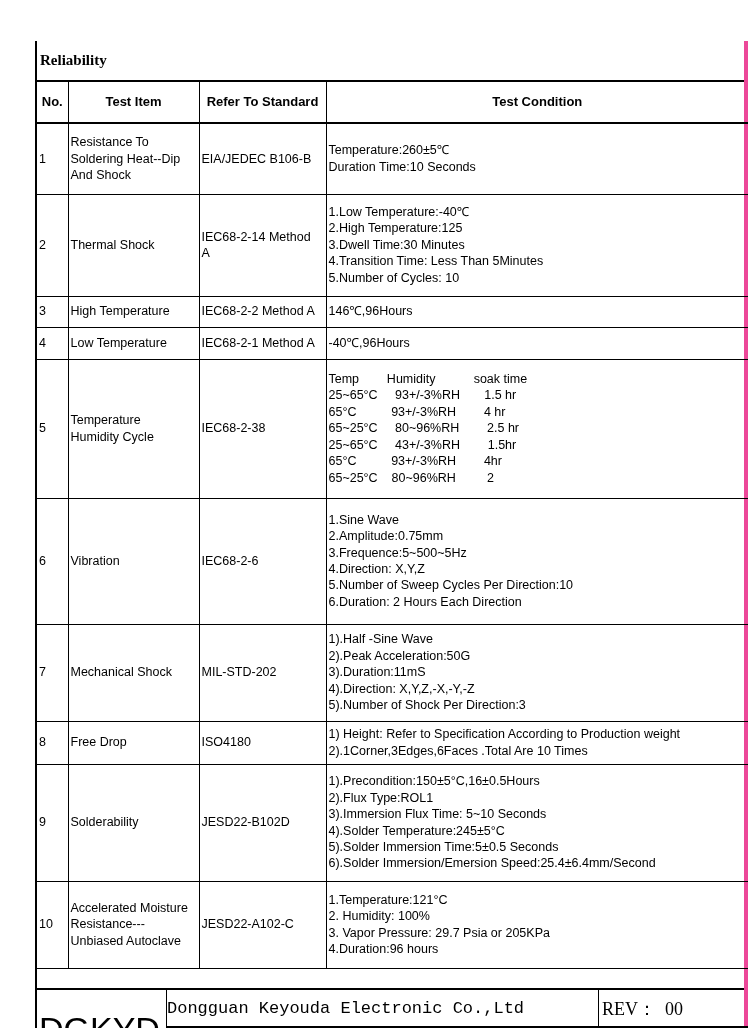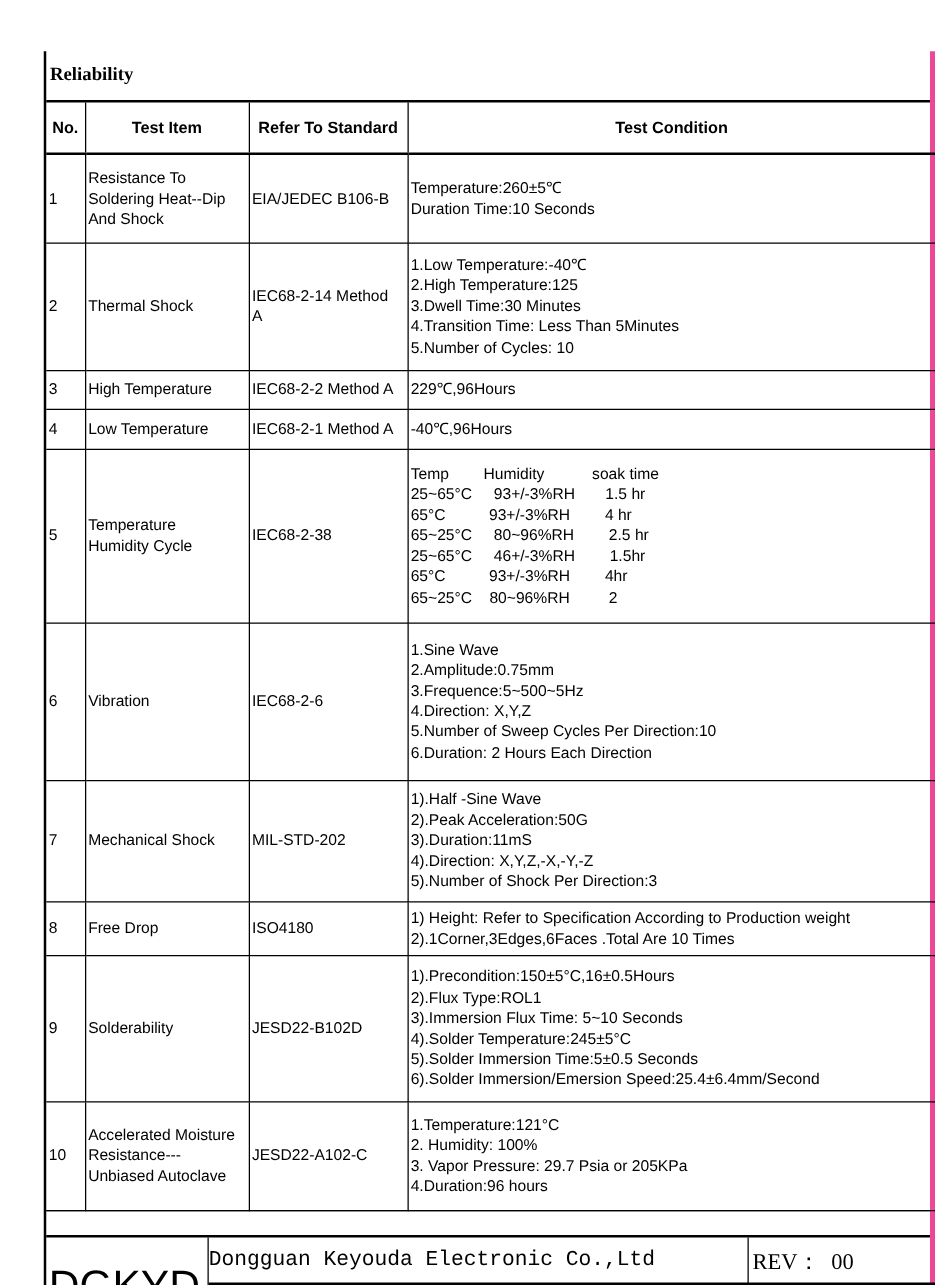--- a/index.html
+++ b/index.html
@@ -74,21 +74,21 @@
             <span class="cond-line">3.Dwell Time:30 Minutes</span>
             <span class="cond-line">4.Transition Time: Less Than 5Minutes</span>
             <span class="cond-line">5.Number of Cycles: 10</span>
           </td>
         </tr>
         <tr style="height: 31px;">
           <td>3</td>
           <td>High Temperature</td>
           <td>IEC68-2-2 Method A</td>
           <td>
-            <span class="cond-line">229℃,96Hours</span>
+            <span class="cond-line">146℃,96Hours</span>
           </td>
         </tr>
         <tr style="height: 32px;">
           <td>4</td>
           <td>Low Temperature</td>
           <td>IEC68-2-1 Method A</td>
           <td>
             <span class="cond-line">-40℃,96Hours</span>
           </td>
         </tr>
@@ -97,21 +97,21 @@
           <td>
             <span class="cond-line">Temperature</span>
             <span class="cond-line">Humidity Cycle</span>
           </td>
           <td>IEC68-2-38</td>
           <td>
             <span class="cond-line pre">Temp        Humidity           soak time</span>
             <span class="cond-line pre">25~65°C     93+/-3%RH       1.5 hr</span>
             <span class="cond-line pre">65°C          93+/-3%RH        4 hr</span>
             <span class="cond-line pre">65~25°C     80~96%RH        2.5 hr</span>
-            <span class="cond-line pre">25~65°C     46+/-3%RH        1.5hr</span>
+            <span class="cond-line pre">25~65°C     43+/-3%RH        1.5hr</span>
             <span class="cond-line pre">65°C          93+/-3%RH        4hr</span>
             <span class="cond-line pre">65~25°C    80~96%RH         2</span>
           </td>
         </tr>
         <tr style="height: 126px;">
           <td>6</td>
           <td>Vibration</td>
           <td>IEC68-2-6</td>
           <td>
             <span class="cond-line">1.Sine Wave</span>

